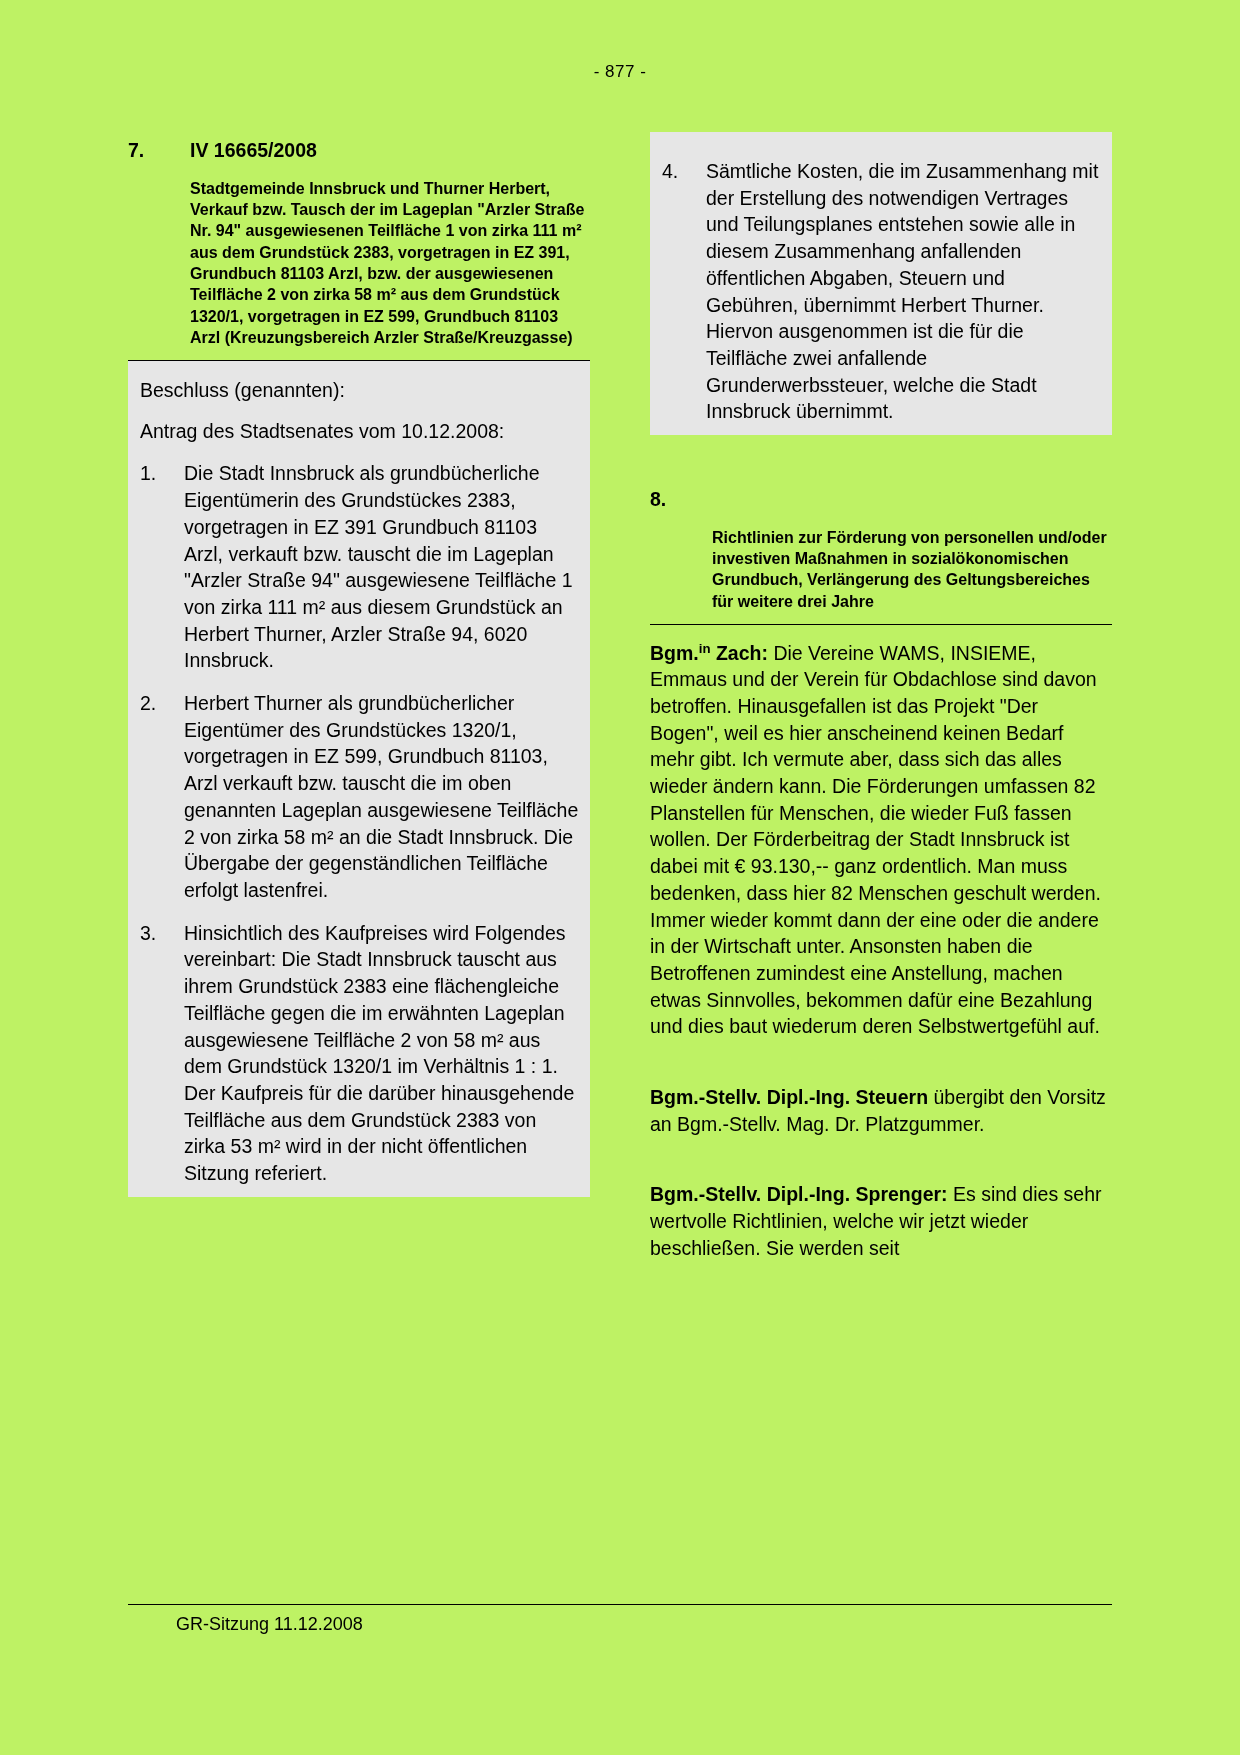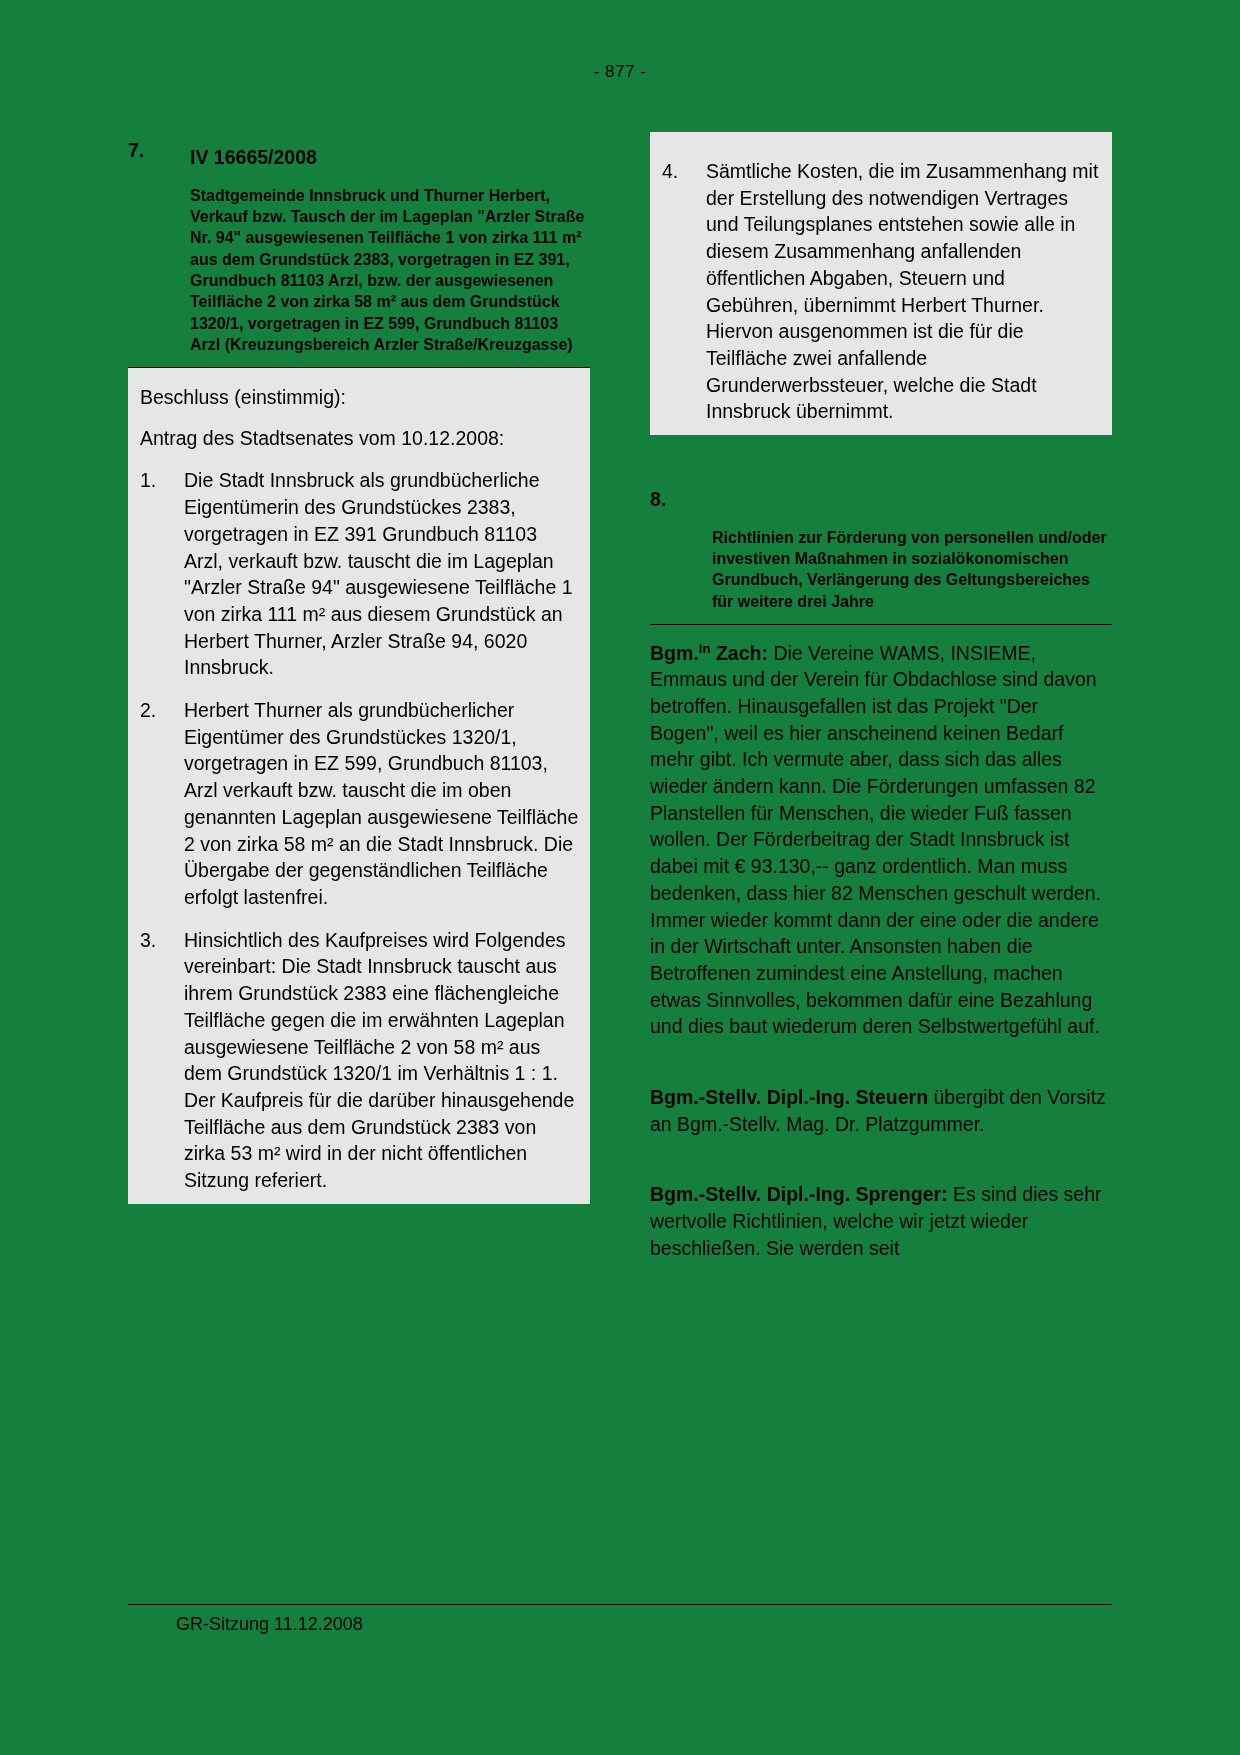--- a/index.html
+++ b/index.html
@@ -9,21 +9,21 @@
   }
   body {
     font-family: "Liberation Sans", sans-serif;
     color: #000000;
   }
   .page {
     position: relative;
     width: 1240px;
     height: 1755px;
     margin: 0 auto;
-    background: #15803d;
+    background: #bef264;
     box-sizing: border-box;
   }
   .page-number {
     position: absolute;
     top: 62px;
     left: 0;
     width: 100%;
     text-align: center;
     font-size: 17px;
     letter-spacing: 0.5px;
@@ -49,21 +49,20 @@
     font-size: 19.5px;
     line-height: 1.33;
     padding-top: 6px;
   }
   .item-num {
     width: 62px;
     flex: 0 0 62px;
   }
   .item-id {
     flex: 1;
-    margin-top: 7px;
   }
   .item-title {
     font-weight: bold;
     font-size: 16px;
     line-height: 1.33;
     margin-left: 62px;
     margin-top: 14px;
     padding-bottom: 12px;
   }
   .rule {
@@ -137,21 +136,21 @@
       <div class="item-head">
         <span class="item-num">7.</span>
         <span class="item-id">IV 16665/2008</span>
       </div>
 
       <div class="item-title">Stadtgemeinde Innsbruck und Thurner Herbert, Verkauf bzw. Tausch der im Lageplan "Arzler Straße Nr. 94" ausgewiesenen Teilfläche 1 von zirka 111 m² aus dem Grundstück 2383, vorgetragen in EZ 391, Grundbuch 81103 Arzl, bzw. der ausgewiesenen Teilfläche 2 von zirka 58 m² aus dem Grundstück 1320/1, vorgetragen in EZ 599, Grundbuch 81103 Arzl (Kreuzungsbereich Arzler Straße/Kreuzgasse)</div>
 
       <div class="rule"></div>
 
       <div class="shaded block-pad">
-        <div class="body-text" style="margin-top:6px;">Beschluss (einstimmig):</div>
+        <div class="body-text" style="margin-top:6px;">Beschluss (genannten):</div>
 
         <div class="body-text">Antrag des Stadtsenates vom 10.12.2008:</div>
 
         <div class="numbered">
           <span class="n">1.</span>
           <span class="t">Die Stadt Innsbruck als grundbücherliche Eigentümerin des Grundstückes 2383, vorgetragen in EZ 391 Grundbuch 81103 Arzl, verkauft bzw. tauscht die im Lageplan "Arzler Straße 94" ausgewiesene Teilfläche 1 von zirka 111 m² aus diesem Grundstück an Herbert Thurner, Arzler Straße 94, 6020 Innsbruck.</span>
         </div>
 
         <div class="numbered">
           <span class="n">2.</span>

